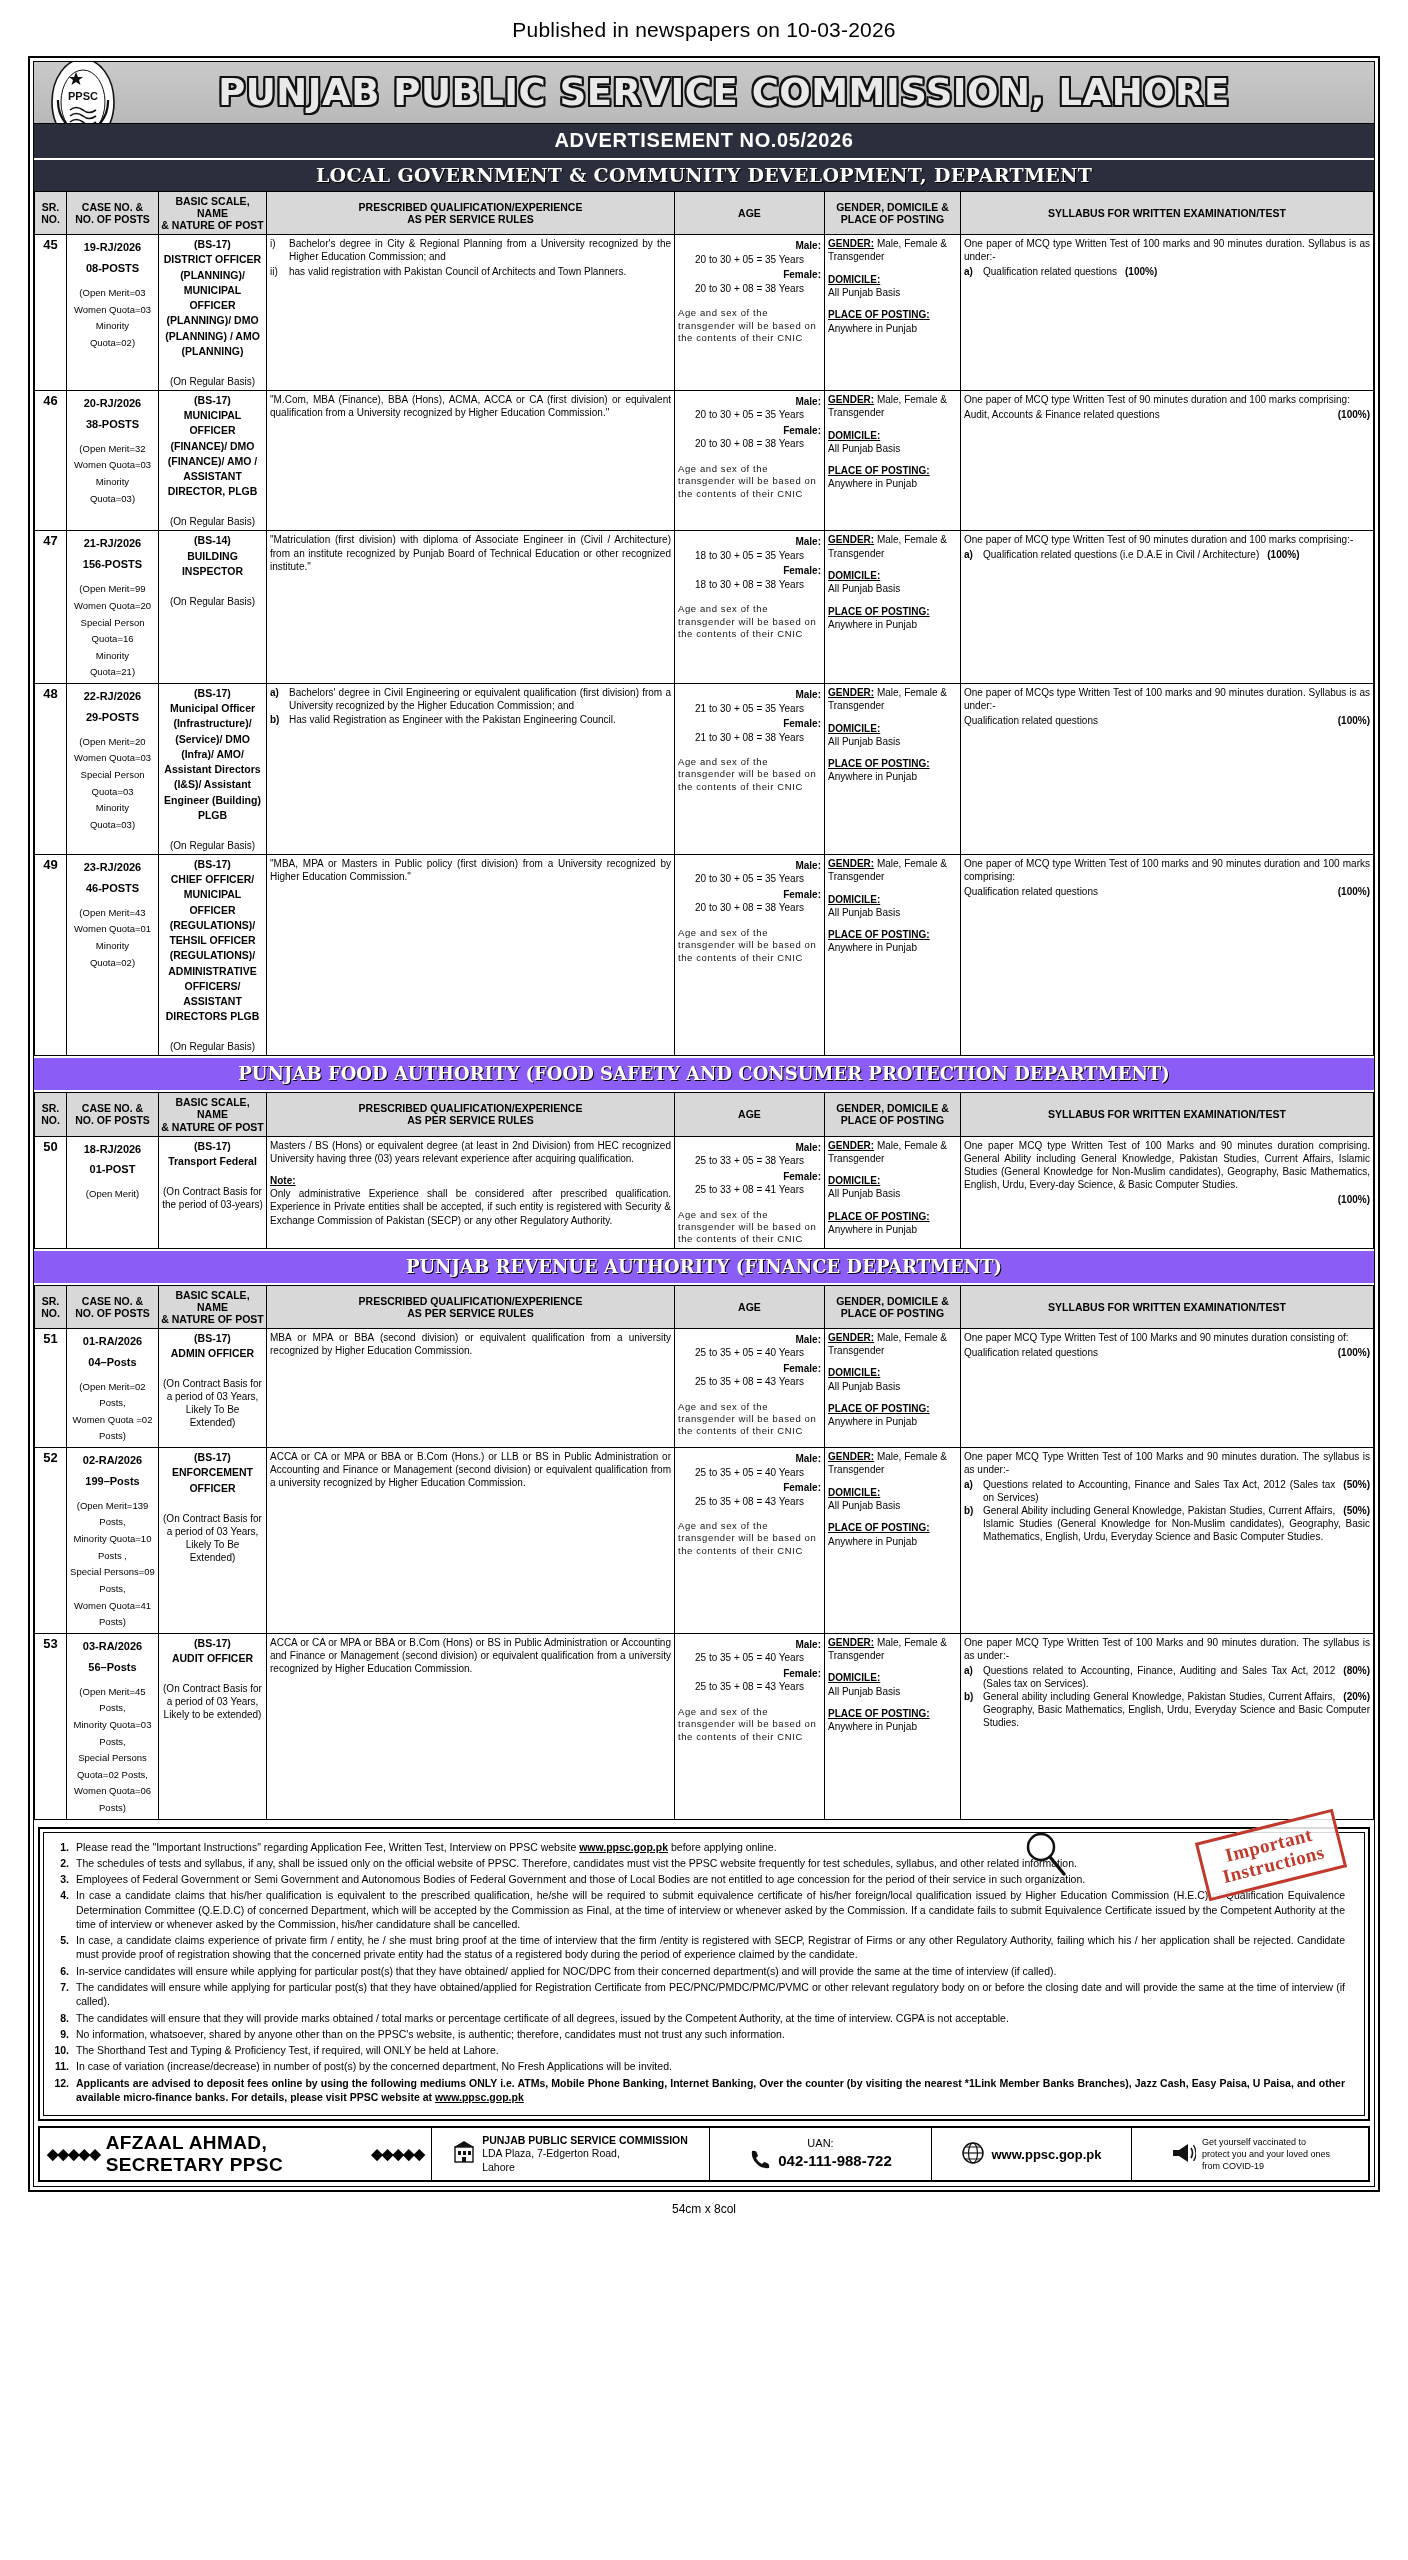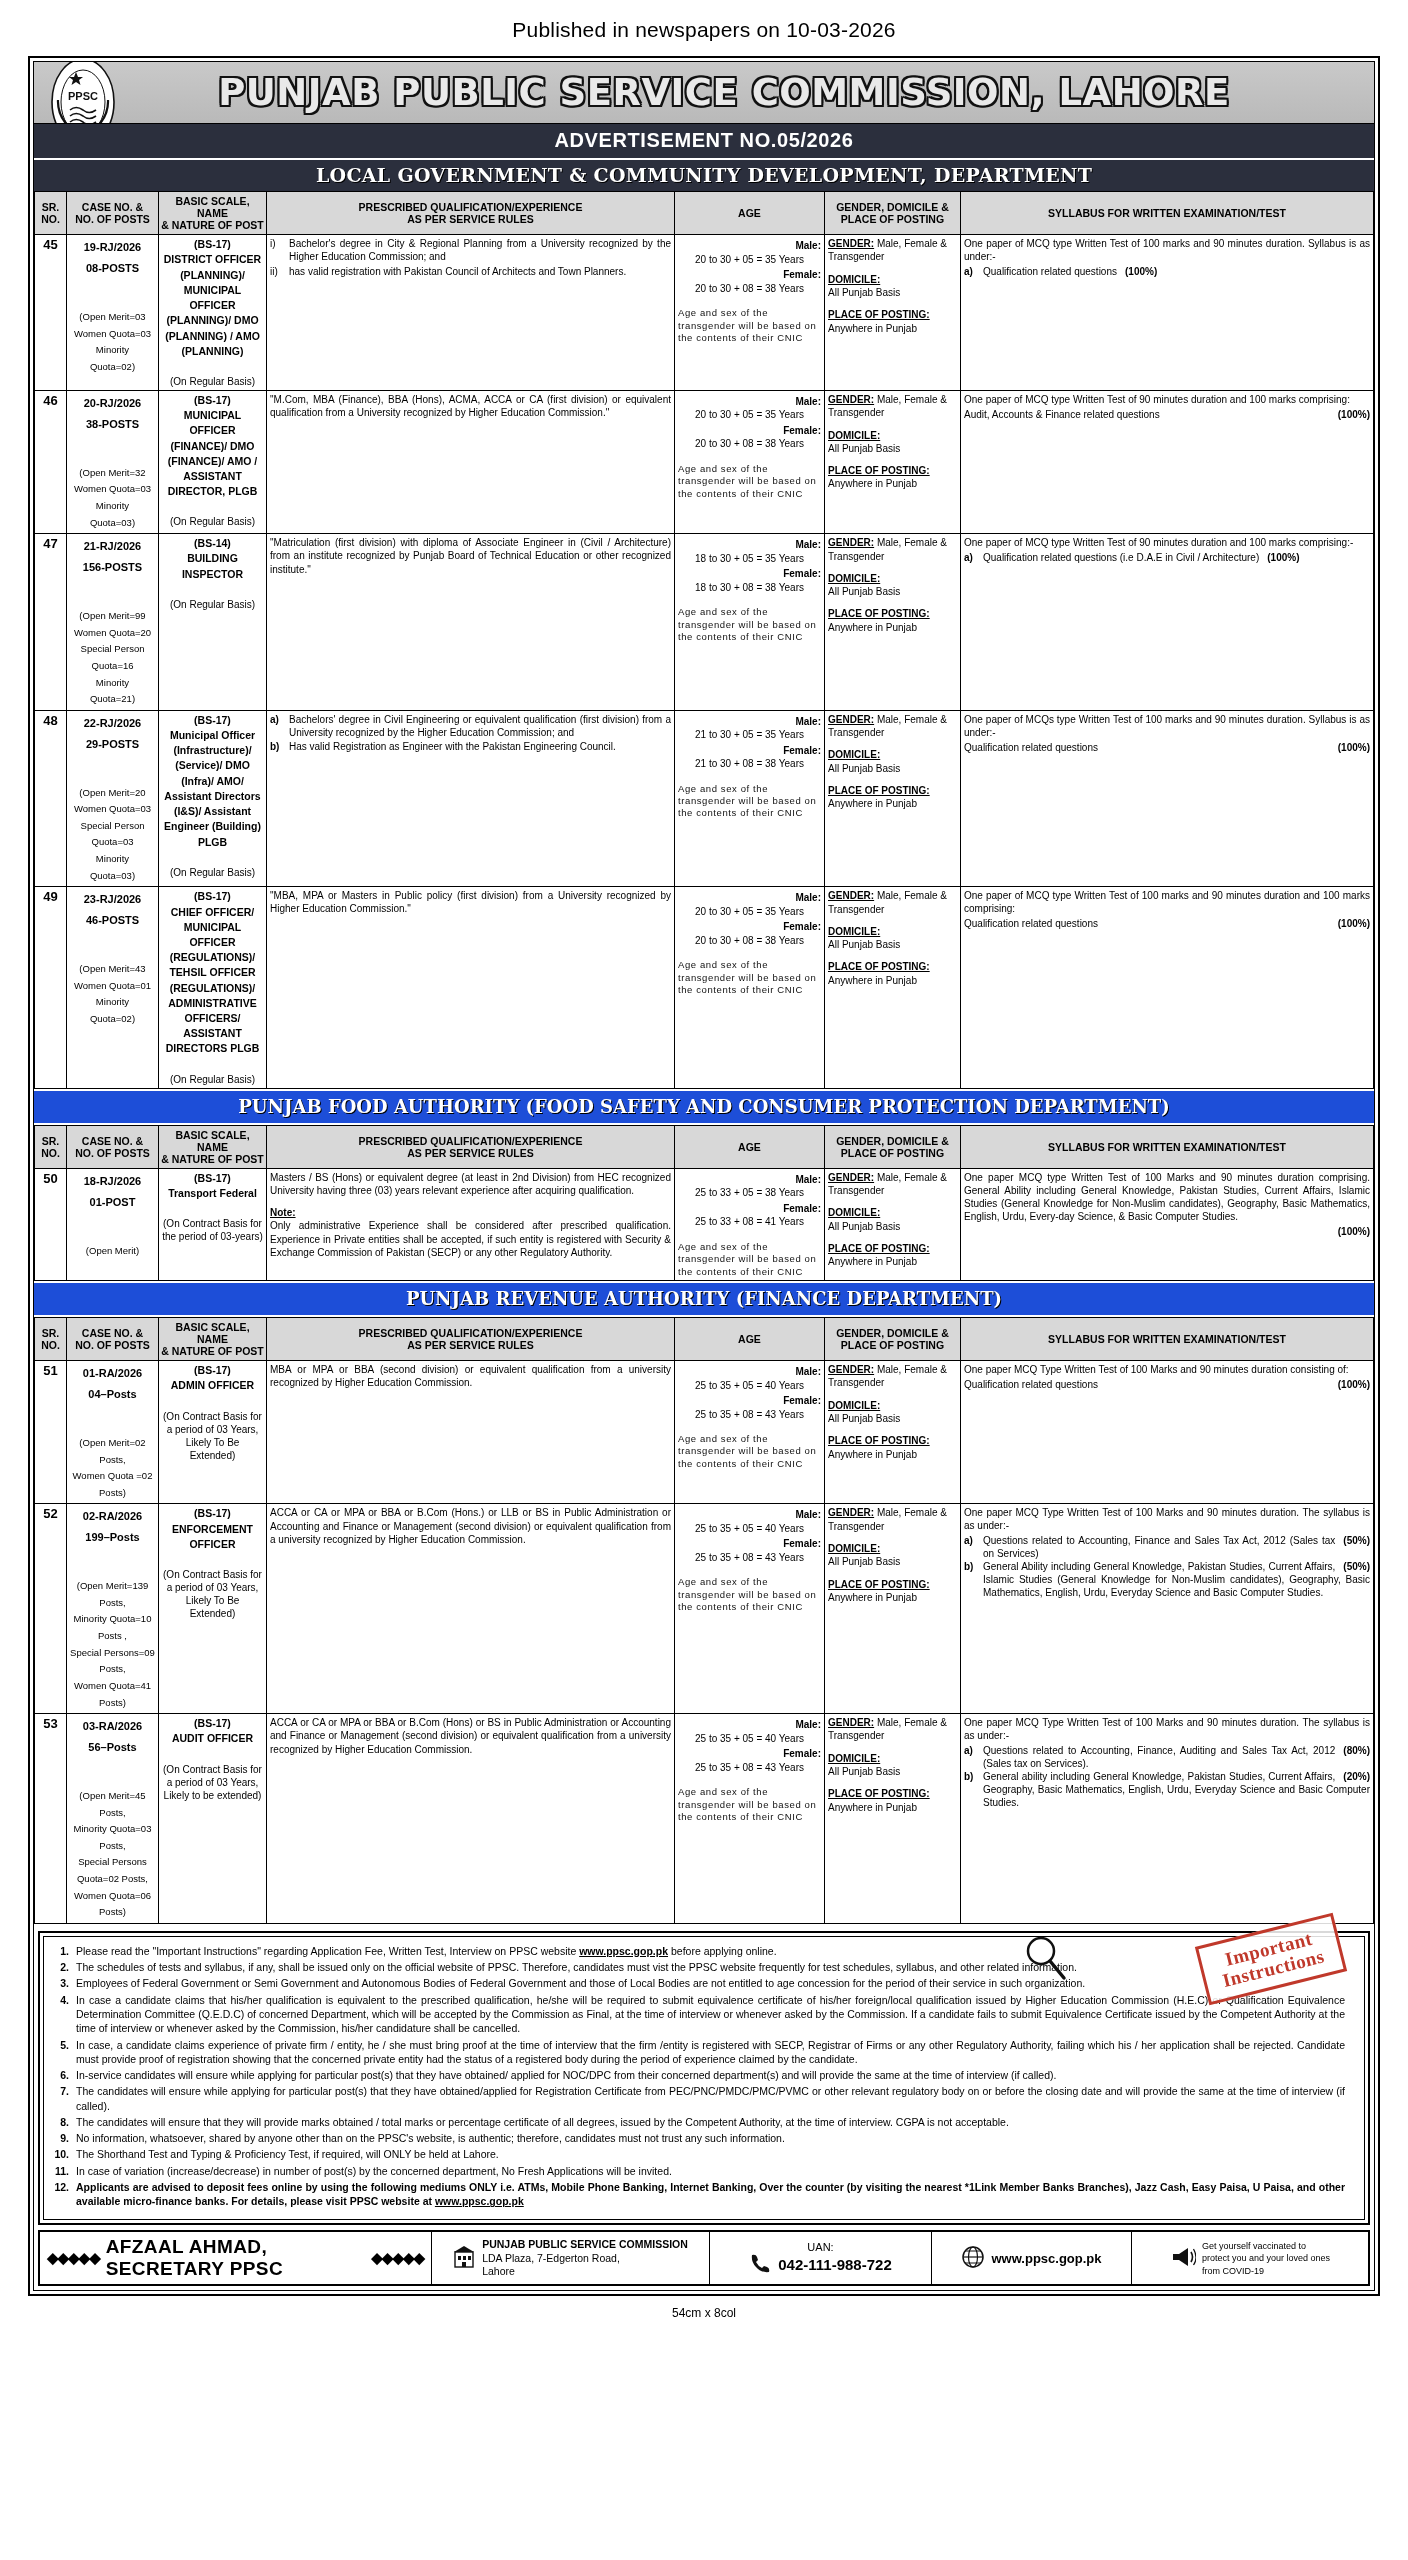--- a/index.html
+++ b/index.html
@@ -103,21 +103,21 @@
   .c-case  { width:92px; }
   .c-post  { width:108px; }
   .c-qual  { width:408px; }
   .c-age   { width:150px; }
   .c-gen   { width:136px; }
   .c-syl   { width:auto; }
 
   td.sr { text-align:center; font-size:13px; font-weight:bold; padding-top:5px; }
   td.case { text-align:center; font-size:10px; line-height:1.9; }
   td.case .bigl { font-weight:bold; font-size:11px; display:block; }
-  td.case .quota { margin-top:30px; display:block; line-height:1.75; font-size:9.5px; }
+  td.case .quota { margin-top:6px; display:block; line-height:1.75; font-size:9.5px; }
 
   td.post { text-align:center; font-size:10.5px; font-weight:bold; line-height:1.45; }
   td.post .basis { font-weight:normal; font-size:10px; display:block; margin-top:16px; line-height:1.3; }
 
   td.qual { font-size:10px; line-height:1.32; text-align:justify; }
   td.qual ol { margin:0; padding:0; list-style:none; }
   td.qual li { display:flex; gap:5px; margin-bottom:1px; }
   td.qual li .mk { flex:0 0 14px; font-weight:normal; }
   td.qual li .mk.b { font-weight:bold; }
   td.qual p { margin:0 0 3px 0; }
@@ -134,21 +134,21 @@
   td.gen .blk { margin-bottom:9px; }
 
   td.syl { font-size:10px; line-height:1.3; text-align:justify; }
   td.syl p { margin:0 0 2px 0; }
   td.syl .row { display:flex; gap:5px; }
   td.syl .row .mk { flex:0 0 14px; font-weight:bold; }
   td.syl .pc { font-weight:bold; float:right; margin-left:8px; }
   td.syl .pcline { text-align:right; font-weight:bold; }
 
   .section-bar {
-    background:#1d4ed8;
+    background:#8b5cf6;
     color:#fff;
     text-align:center;
     font-family:"DejaVu Serif", serif;
     font-weight:bold;
     font-size:18px;
     padding:5px 0 6px 0;
     border-top:2px solid #fff;
     border-bottom:2px solid #fff;
     text-shadow:1px 1px 0 #000;
   }

